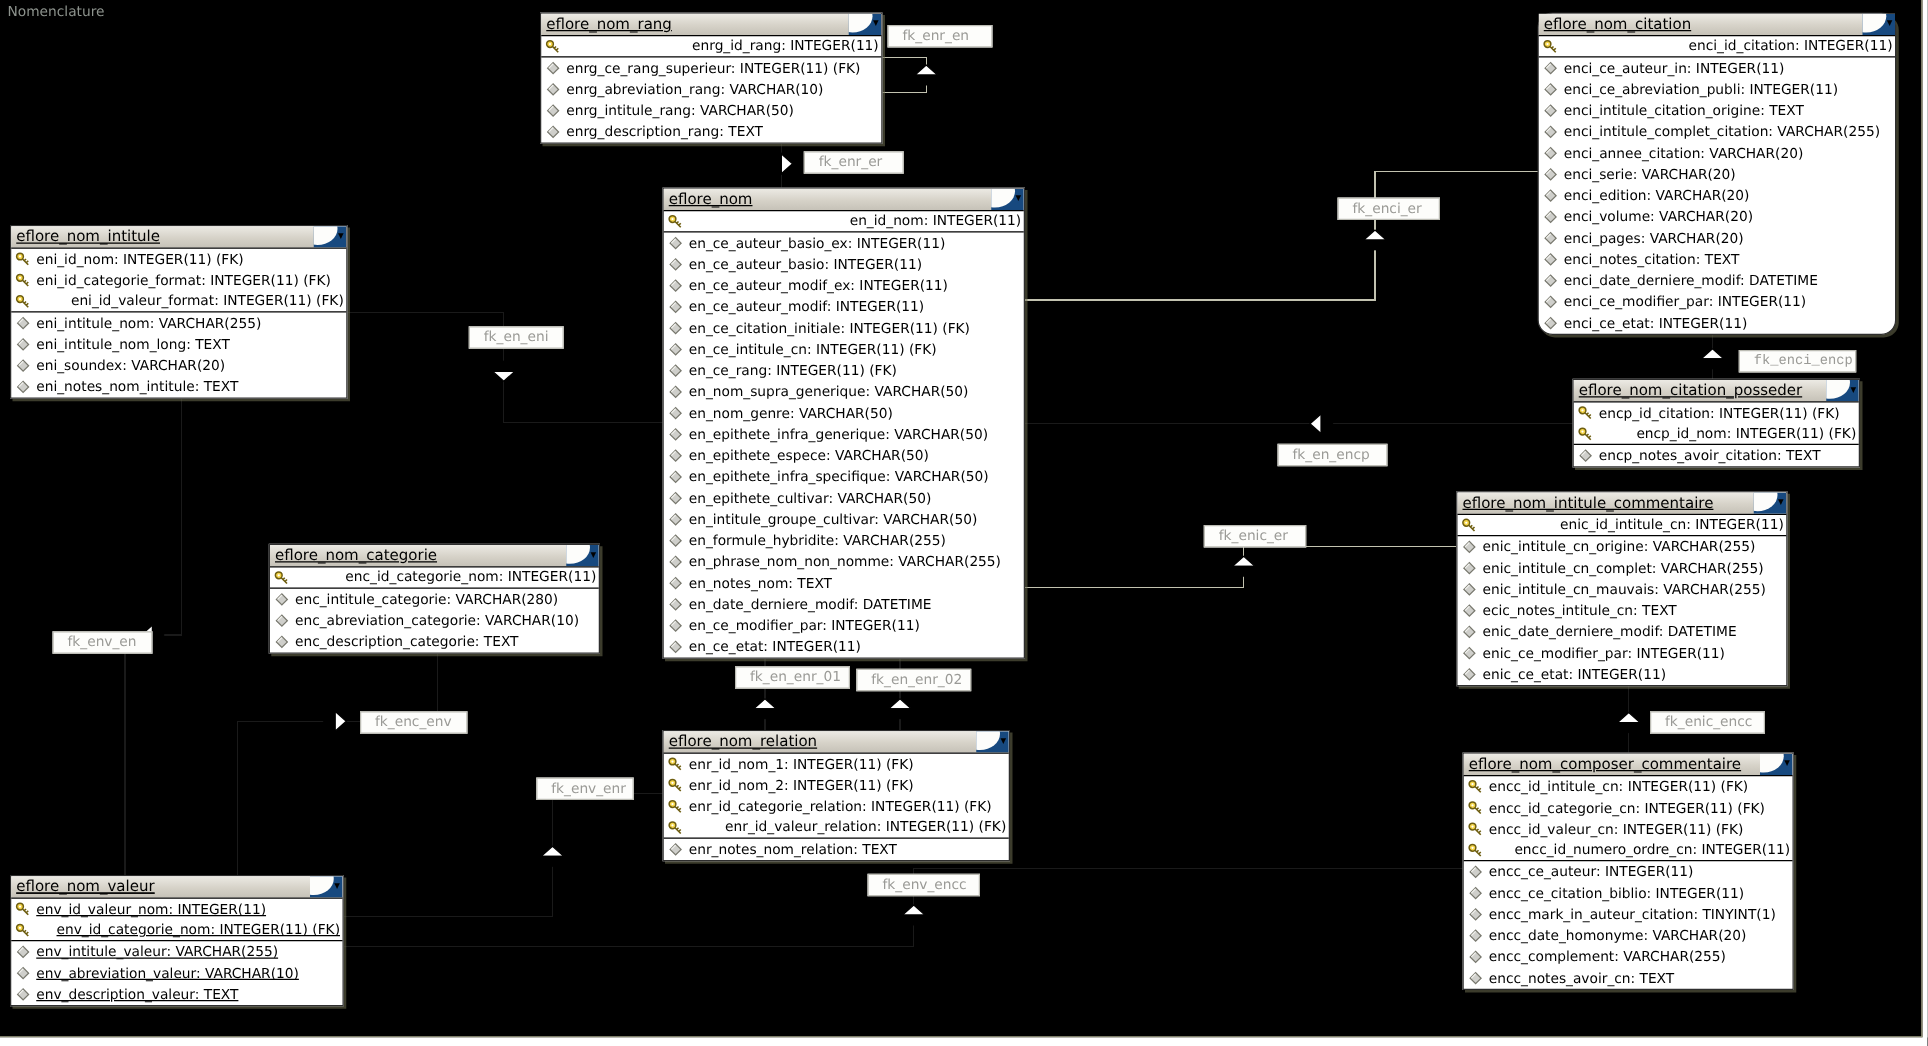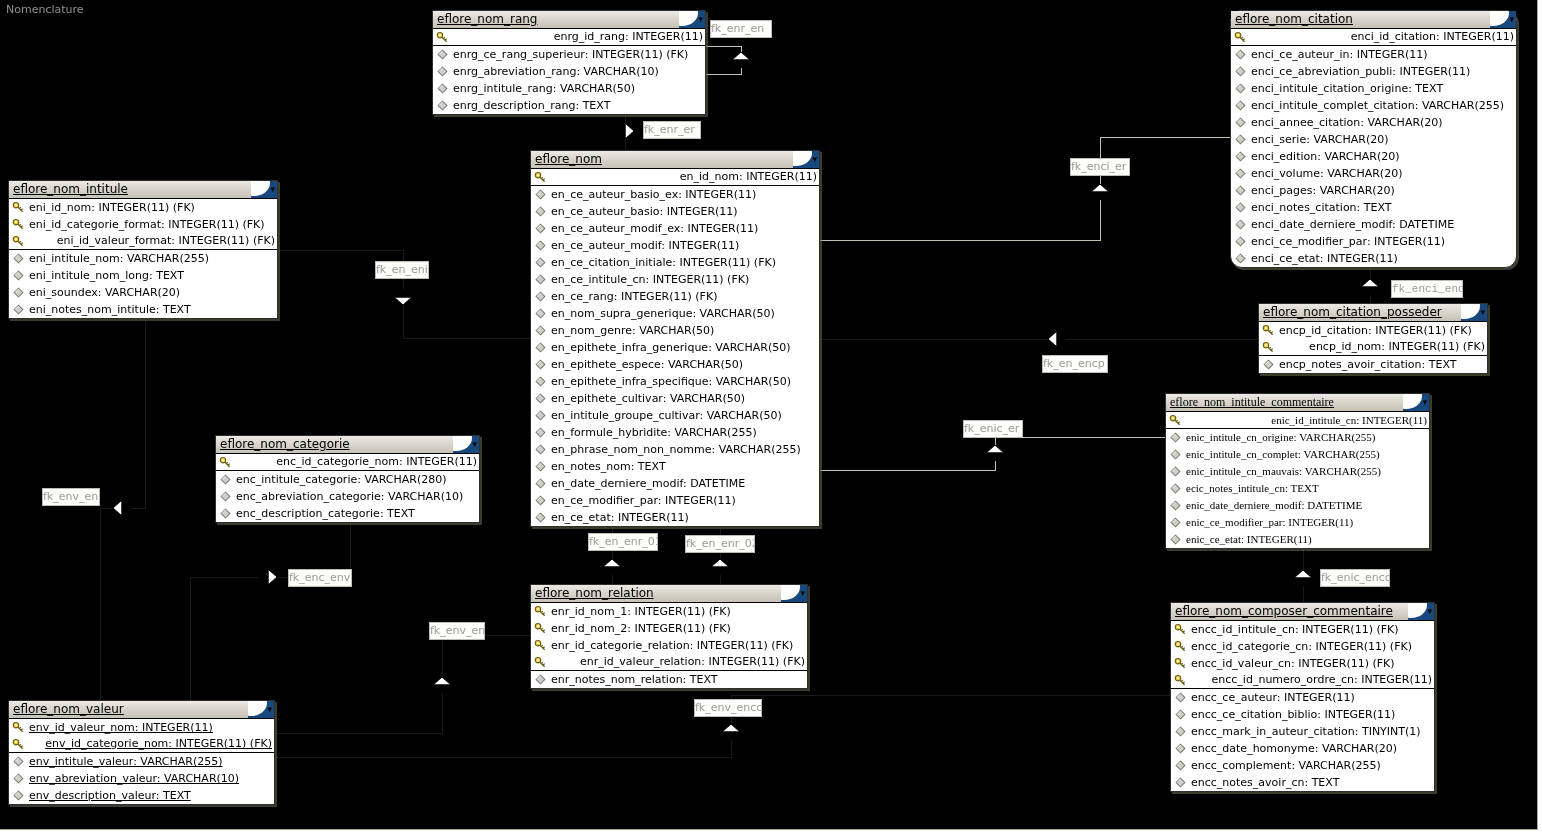--- a/index.html
+++ b/index.html
@@ -53,21 +53,21 @@
   }
   .frow.pk-last{border-bottom:1px solid #000000;height:16px;line-height:16px;text-align:right;}
   .frow .ficon{position:absolute;left:3px;top:2px;width:13px;height:13px;}
   .fklabel{
     position:absolute;z-index:3;
     height:14px;line-height:14px;
     background:#fdfdfb;
     border:1px solid #bcbcb4;
     color:#9a9a96;
     font-size:11px;
-    padding:1px 0;
+    padding:1px 11px;
     white-space:nowrap;overflow:hidden;
   }
 </style>
 </head>
 <body>
 
 <div class="canvas">
   <div class="canvas-title">Nomenclature</div>
   <svg class="lines" width="1537" height="829" id="linesvg">
       <polyline points="704,46 741,46 741,74 704,74" fill="none" stroke="#c2c2b0" stroke-width="1" shape-rendering="crispEdges"></polyline>
@@ -332,21 +332,21 @@
         <div class="frow pk-last"><span class="ficon"><svg viewBox="0 0 13 13" width="13" height="13">
               <circle cx="4" cy="4.2" r="2.7" fill="#f5d54a" stroke="#6e5e10" stroke-width="1.2"></circle>
               <circle cx="4" cy="4.2" r="0.9" fill="#fff" stroke="none"></circle>
               <path d="M6 6.2 L10.6 10.8 M9 9.2 L10.6 7.6 M7.4 7.6 L8.8 6.2" stroke="#6e5e10" stroke-width="1.3" fill="none"></path>
             </svg></span><span>encp_id_nom: INTEGER(11) (FK)</span></div>
         <div class="frow"><span class="ficon"><svg viewBox="0 0 13 13" width="13" height="13">
               <rect x="3.4" y="3.4" width="6.2" height="6.2" transform="rotate(45 6.5 6.5)" fill="#cfcfcb" stroke="#78786e" stroke-width="1"></rect>
               <path d="M6.5 3 L3 6.5" stroke="#f2f2ee" stroke-width="1" fill="none"></path>
             </svg></span><span>encp_notes_avoir_citation: TEXT</span></div>
       </div>
-      <div class="etable" style="left: 1165px; top: 393px; width: 263px; font-family: Liberation Serif, serif;">
+      <div class="etable" style="left: 1165px; top: 393px; width: 263px;">
         <div class="hdr"><span class="tname">eflore_nom_intitule_commentaire</span><div class="fold">
             <span class="arr">▾</span>
           </div></div>
         <div class="frow pk-last"><span class="ficon"><svg viewBox="0 0 13 13" width="13" height="13">
               <circle cx="4" cy="4.2" r="2.7" fill="#f5d54a" stroke="#6e5e10" stroke-width="1.2"></circle>
               <circle cx="4" cy="4.2" r="0.9" fill="#fff" stroke="none"></circle>
               <path d="M6 6.2 L10.6 10.8 M9 9.2 L10.6 7.6 M7.4 7.6 L8.8 6.2" stroke="#6e5e10" stroke-width="1.3" fill="none"></path>
             </svg></span><span>enic_id_intitule_cn: INTEGER(11)</span></div>
         <div class="frow"><span class="ficon"><svg viewBox="0 0 13 13" width="13" height="13">
               <rect x="3.4" y="3.4" width="6.2" height="6.2" transform="rotate(45 6.5 6.5)" fill="#cfcfcb" stroke="#78786e" stroke-width="1"></rect>
@@ -540,23 +540,23 @@
               <path d="M6.5 3 L3 6.5" stroke="#f2f2ee" stroke-width="1" fill="none"></path>
             </svg></span><span>env_description_valeur: TEXT</span></div>
       </div>
     </div>
   <div id="labels-layer">
       <div class="fklabel" style="left: 710px; top: 20px; width: 60px;">fk_enr_en</div>
       <div class="fklabel" style="left: 643px; top: 121px; width: 56px;">fk_enr_er</div>
       <div class="fklabel" style="left: 375px; top: 261px; width: 52px;">fk_en_eni</div>
       <div class="fklabel" style="left: 1070px; top: 158px; width: 58px;">fk_enci_er</div>
       <div class="fklabel" style="left: 1391px; top: 280px; width: 70px; font-family: Liberation Mono, monospace;">fk_enci_encp</div>
-      <div class="fklabel" style="left: 1022px; top: 355px; width: 64px; margin-left: 20px;">fk_en_encp</div>
+      <div class="fklabel" style="left: 1022px; top: 355px; width: 64px;">fk_en_encp</div>
       <div class="fklabel" style="left: 963px; top: 420px; width: 58px;">fk_enic_er</div>
       <div class="fklabel" style="left: 1320px; top: 569px; width: 68px;">fk_enic_encc</div>
       <div class="fklabel" style="left: 588px; top: 533px; width: 68px;">fk_en_enr_01</div>
       <div class="fklabel" style="left: 685px; top: 535px; width: 68px;">fk_en_enr_02</div>
-      <div class="fklabel" style="left: 42px; top: 488px; width: 56px;">fk_env_en</div>
+      <div class="fklabel" style="left: 42px; top: 505px; width: 56px;">fk_env_en</div>
       <div class="fklabel" style="left: 288px; top: 569px; width: 62px;">fk_enc_env</div>
       <div class="fklabel" style="left: 413px; top: 622px; width: 54px; margin-left: 16px;">fk_env_enr</div>
       <div class="fklabel" style="left: 694px; top: 699px; width: 66px;">fk_env_encc</div>
     </div>
 </div>
 
 </body></html>

